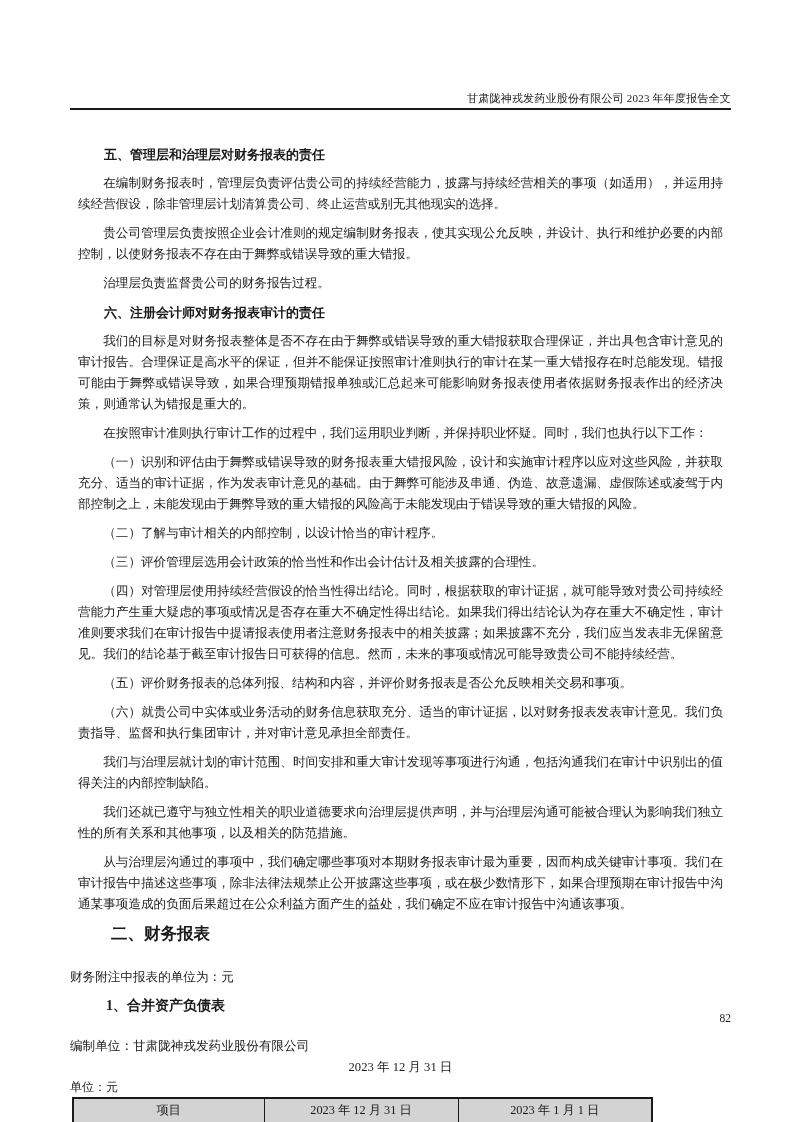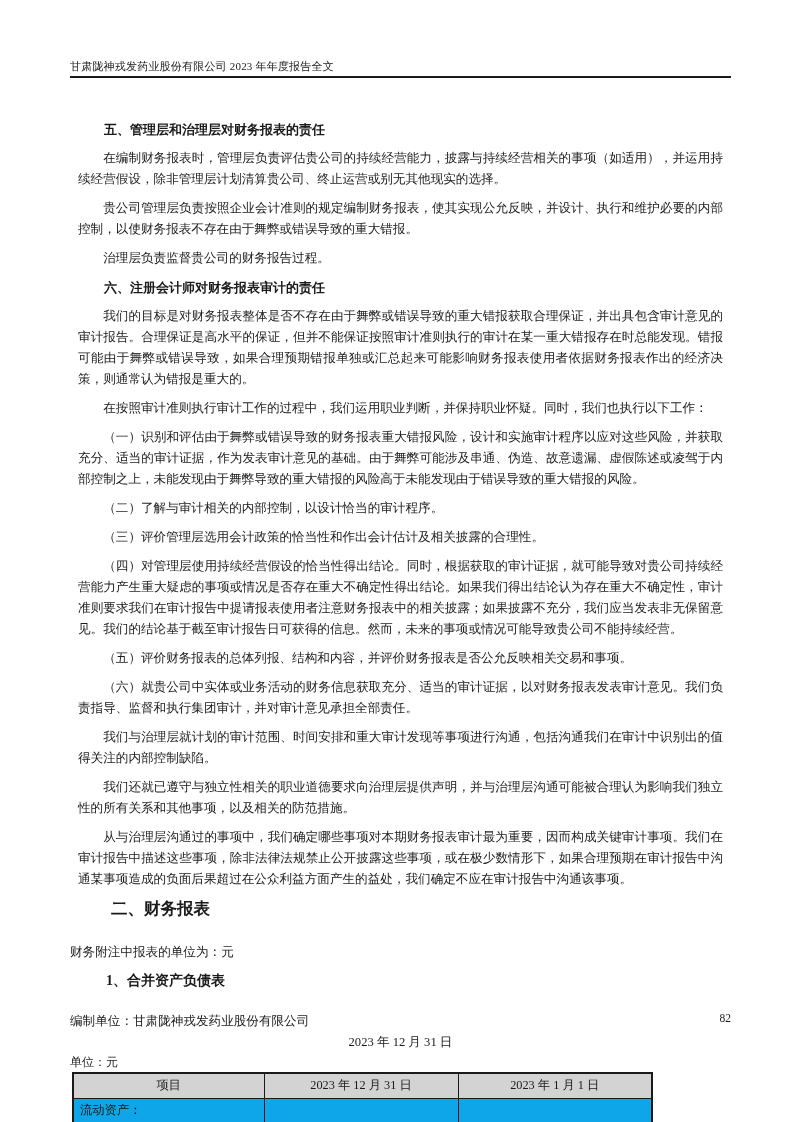--- a/index.html
+++ b/index.html
@@ -7,24 +7,24 @@
     position:relative;
     width:793px;height:1122px;
     background:#ffffff;
     color:#1a1a1a;
     font-family:"Liberation Serif","DejaVu Serif",serif;
     overflow:hidden;
     box-sizing:border-box;
   }
   
   .doc-header{
-    margin:0 62px 16px 70px;
-    padding-top:56px;
+    margin:0 62px 9px 70px;
+    padding-top:88px;
     border-bottom:2px solid #1a1a1a;
-    text-align:left;
+    text-align:right;
   }
   .doc-header .htitle{
     display:inline-block;
     font-size:11px;
     line-height:16px;
     padding-bottom:2px;
     letter-spacing:.2px;
   }
   
   .content{

